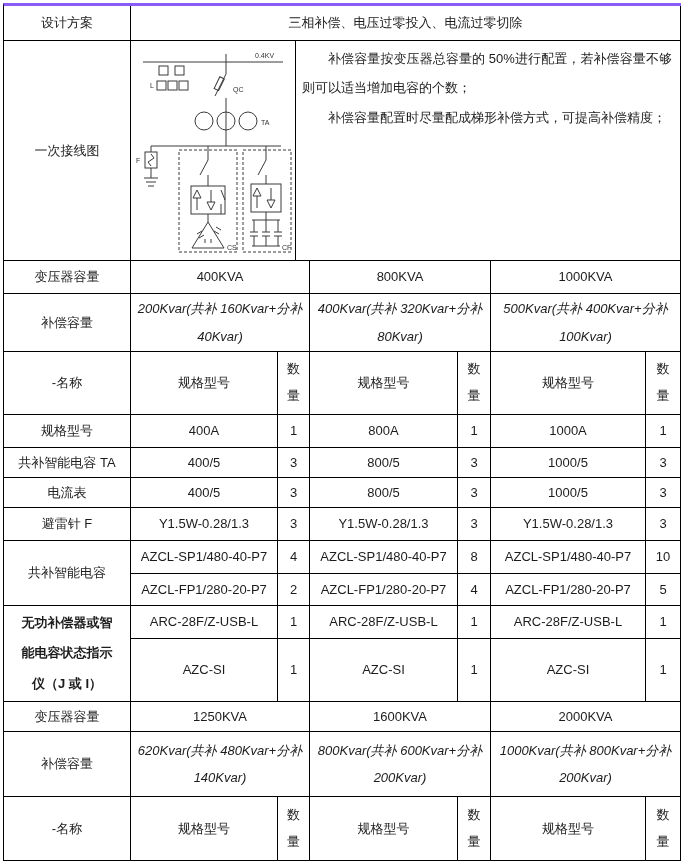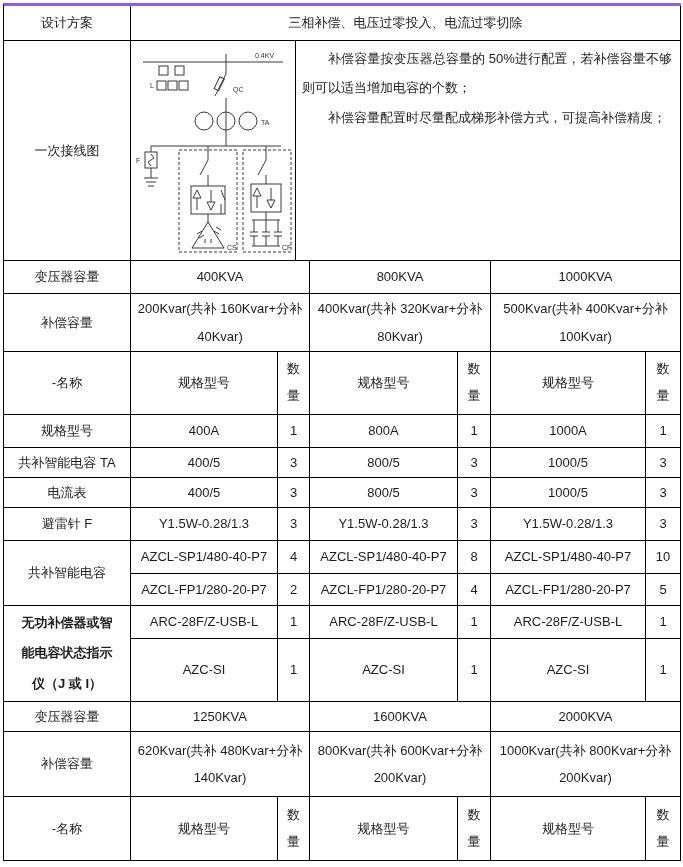--- a/index.html
+++ b/index.html
@@ -33,21 +33,21 @@
   .split { display: flex; width: 100%; height: 100%; align-items: stretch; }
   .diag {
     width: 165px;
     border-right: 1px solid #000;
     display: flex;
     align-items: center;
     justify-content: center;
   }
   .notes { flex: 1; padding: 3px 8px 2px 6px; text-align: justify; }
   .notes p { margin: 0; text-indent: 2em; line-height: 2.25; font-size: 13px; }
-  .lh2 { line-height: 2.1; }
+  .lh2 { line-height: 2.1; font-style: italic; }
   .stk { display: inline-block; width: 1.1em; word-break: break-all; line-height: 2.05; }
   .ctl { padding: 0 13px; line-height: 2.35; font-weight: bold; }
   svg { display: block; }
   svg text { font-size: 7px; fill: #333; font-family: "Liberation Sans", sans-serif; }
   .dln { stroke: #3a3a3a; stroke-width: 1; fill: none; }
   .dshd { stroke: #3a3a3a; stroke-width: 1; fill: none; stroke-dasharray: 3 2; }
 </style>
 </head>
 <body>
 

